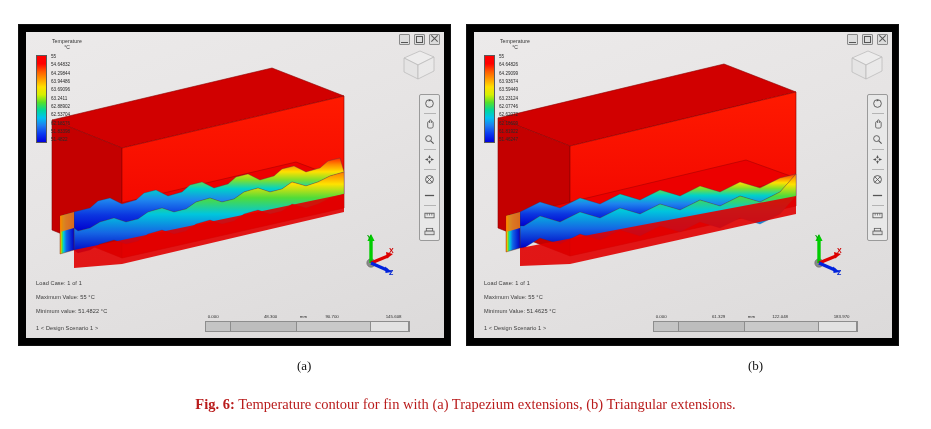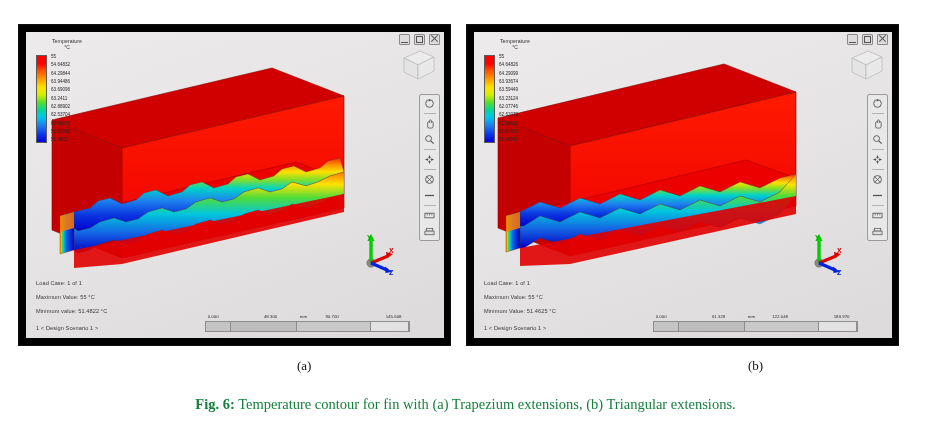--- a/index.html
+++ b/index.html
@@ -88,21 +88,21 @@
 
   
   .viewcube{position:absolute;right:6px;top:14px;width:40px;height:38px;z-index:8;opacity:.55;}
 
   
   .sublabel{position:absolute;top:358px;font-size:13px;color:#111;
             font-family:"Liberation Serif",serif;}
   #sub-a{left:297px;}
   #sub-b{left:748px;}
   .figcaption{position:absolute;top:396px;left:0;width:931px;text-align:center;
-              font-size:14.5px;color:#15803d;font-family:"Liberation Serif",serif;}
+              font-size:14.5px;color:#b91c1c;font-family:"Liberation Serif",serif;}
   .figcaption b{font-weight:bold;}
 </style>
 </head>
 <body>
 
 <div class="page">
 
   <div class="panel" id="panel-a">
     <div class="viewport">
 

